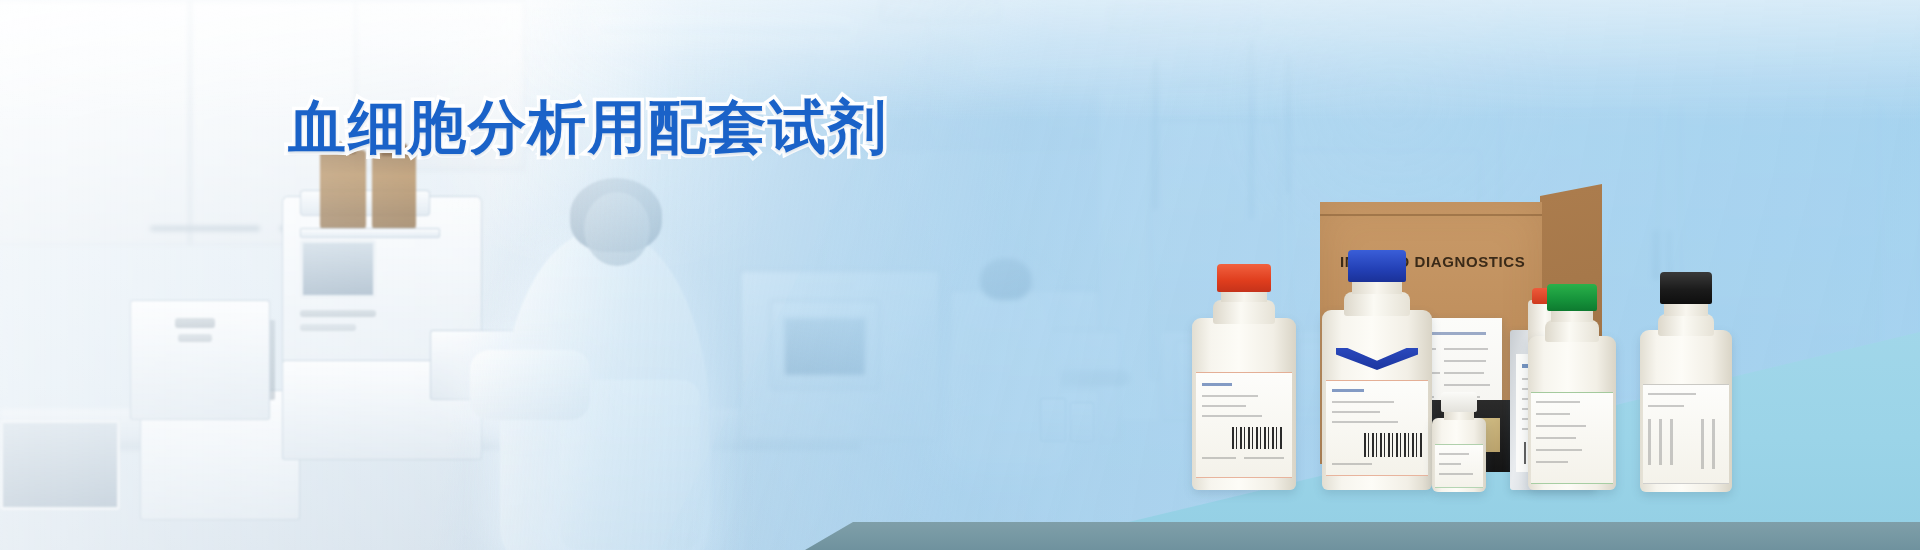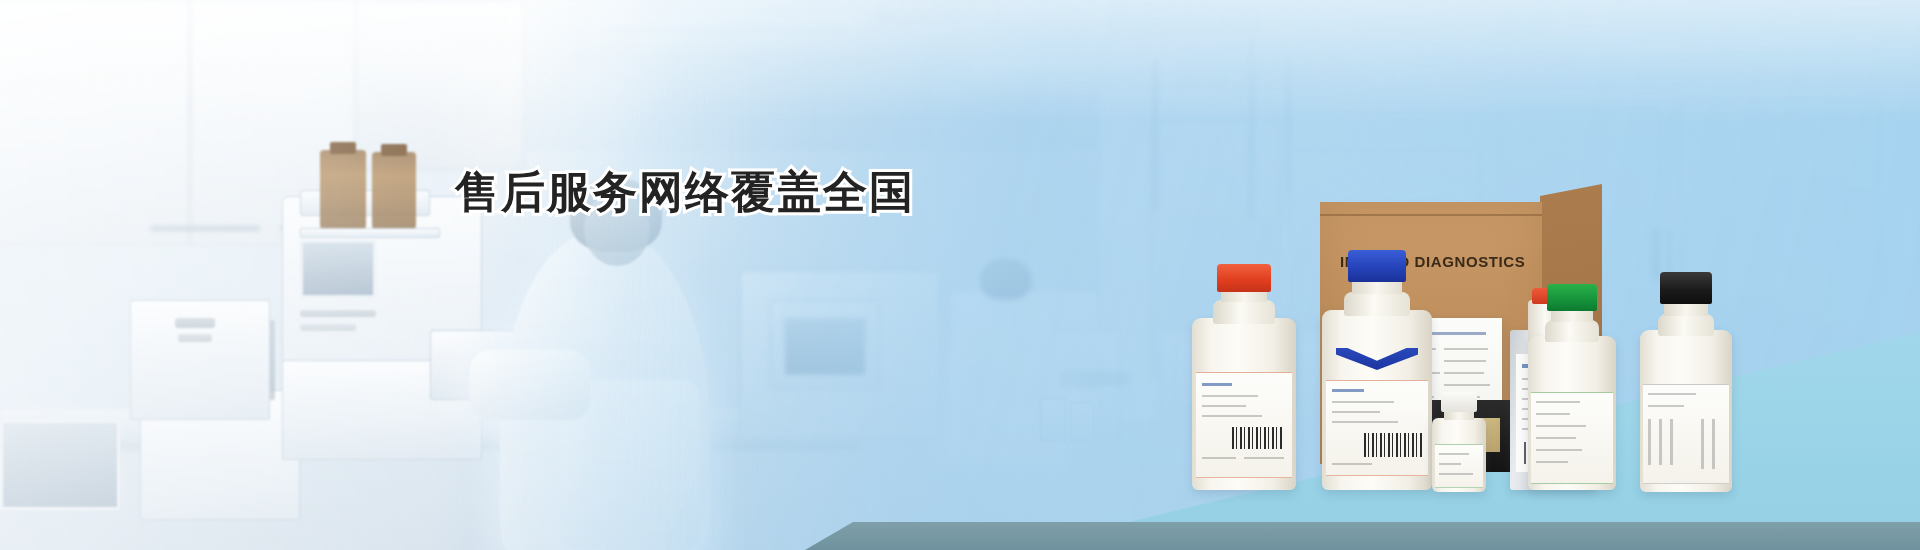--- a/index.html
+++ b/index.html
@@ -465,17 +465,17 @@
         <div class="label-line" style="left:58px;top:34px;width:3px;height:50px;"></div>
         <div class="label-line" style="left:69px;top:34px;width:3px;height:50px;"></div>
       </div>
       <div class="bottle-shoulder" style="top:-16px;width:56px;height:22px;"></div>
       <div class="bottle-neck" style="top:-28px;width:44px;height:14px;"></div>
       <div class="cap" style="top:-58px;width:52px;height:32px;background:linear-gradient(180deg,#3a3a3a,#1b1b1b 55%,#0e0e0e);"></div>
     </div>
 
   </div>
 
-  <div class="title-wrap" style="left:455px;top:170px;">
-    <div class="subtitle">售后服务网络覆盖全国</div>
+  <div class="title-wrap" style="left:288px;top:98px;">
+    <div class="title">血细胞分析用配套试剂</div>
   </div>
 
 </div>
 
 </body></html>

